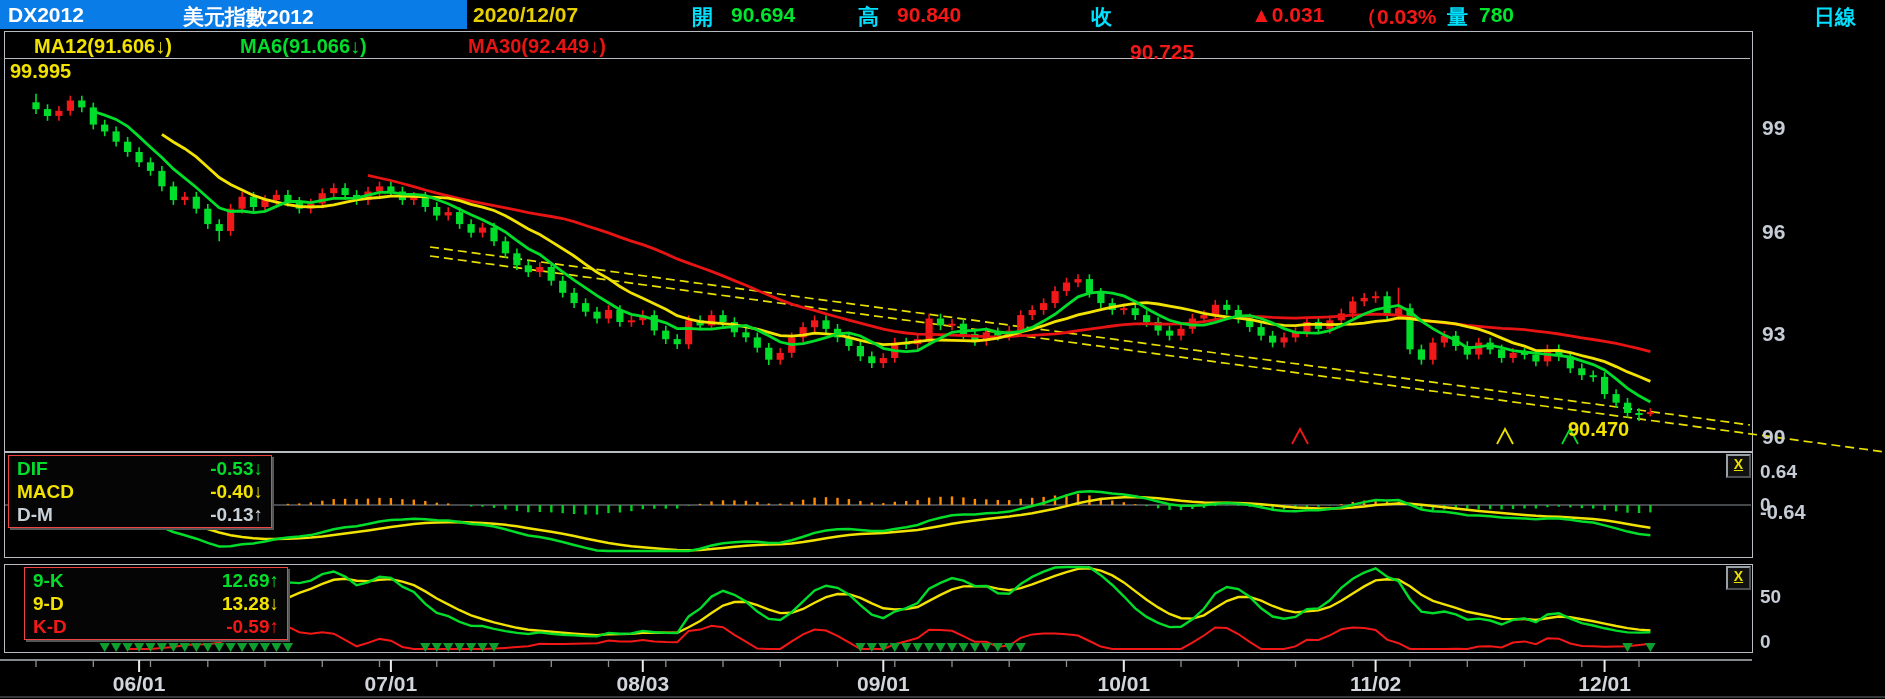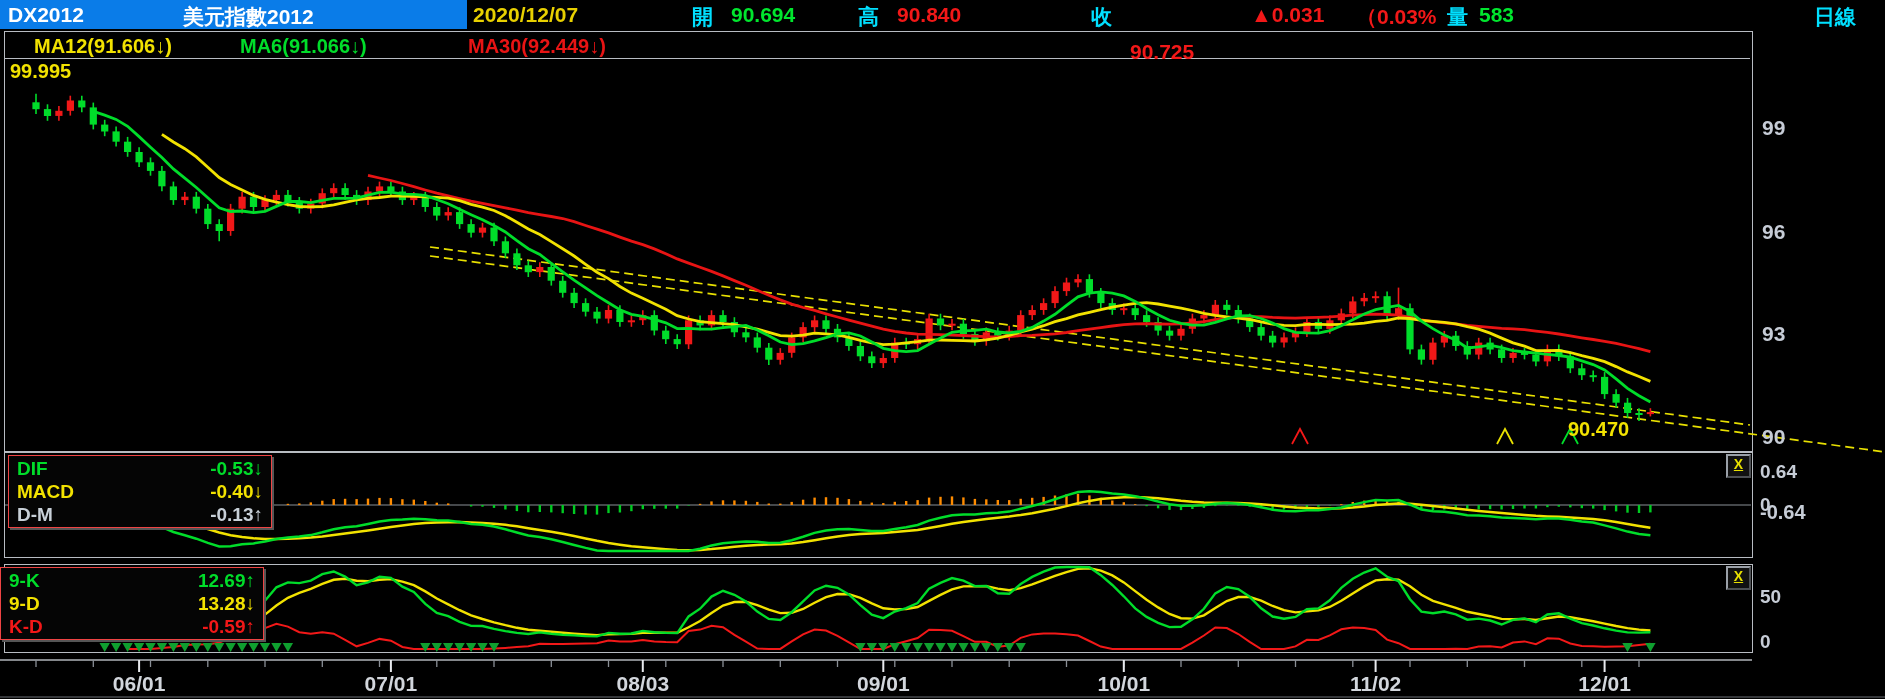--- a/index.html
+++ b/index.html
@@ -556,21 +556,21 @@
     <span class="abs hdr" style="left:473px;color:#e8d000;">2020/12/07</span>
     <span class="abs hdr" style="left:692px;color:#00e0ff;">開</span>
     <span class="abs hdr" style="left:731px;color:#00e62e;">90.694</span>
     <span class="abs hdr" style="left:858px;color:#00e0ff;">高</span>
     <span class="abs hdr" style="left:897px;color:#f21818;">90.840</span>
     <span class="abs hdr" style="left:1091px;color:#00e0ff;">收</span>
     <span class="abs hdr" style="left:1130px;color:#f21818;margin-top:37px;">90.725</span>
     <span class="abs hdr" style="left:1251px;color:#f21818;text-align:right;">▲0.031</span>
     <span class="abs hdr" style="left:1356px;color:#f21818;">（0.03%</span>
     <span class="abs hdr" style="left:1447px;color:#00e0ff;">量</span>
-    <span class="abs hdr" style="left:1479px;color:#00e62e;">583</span>
+    <span class="abs hdr" style="left:1479px;color:#00e62e;">780</span>
     <span class="abs hdr" style="left:1814px;color:#00e0ff;">日線</span>
   </div>
 
   <span class="abs ma" style="left:34px;top:35px;color:#f2e200;">MA12(91.606↓)</span>
   <span class="abs ma" style="left:240px;top:35px;color:#00dd2a;">MA6(91.066↓)</span>
   <span class="abs ma" style="left:468px;top:35px;color:#e81414;">MA30(92.449↓)</span>
 
   <span class="abs ma" style="left:10px;top:60px;color:#f2e200;">99.995</span>
   <span class="abs ma" style="left:1568px;top:418px;color:#f2e200;">90.470</span>
 
@@ -591,21 +591,21 @@
     <div class="irow" style="color:#c8d0d8;">
       <span>D-M</span>
       <span>-0.13↑</span>
     </div>
   </div>
   <div class="abs xbtn" style="left:1726px;top:454px;">X</div>
   <span class="abs ylab" style="left:1760px;top:461px;font-size:19px;">0.64</span>
   <span class="abs ylab" style="left:1760px;top:494px;font-size:19px;">0</span>
   <span class="abs ylab" style="left:1760px;top:501px;font-size:20px;">-0.64</span>
 
-  <div class="abs infobox" style="left:0;top:567px;width:246px;">
+  <div class="abs infobox" style="left:24px;top:567px;width:246px;">
     <div class="irow" style="color:#00dd2a;">
       <span>9-K</span>
       <span>12.69↑</span>
     </div>
     <div class="irow" style="color:#f2e200;">
       <span>9-D</span>
       <span>13.28↓</span>
     </div>
     <div class="irow" style="color:#f21818;">
       <span>K-D</span>

